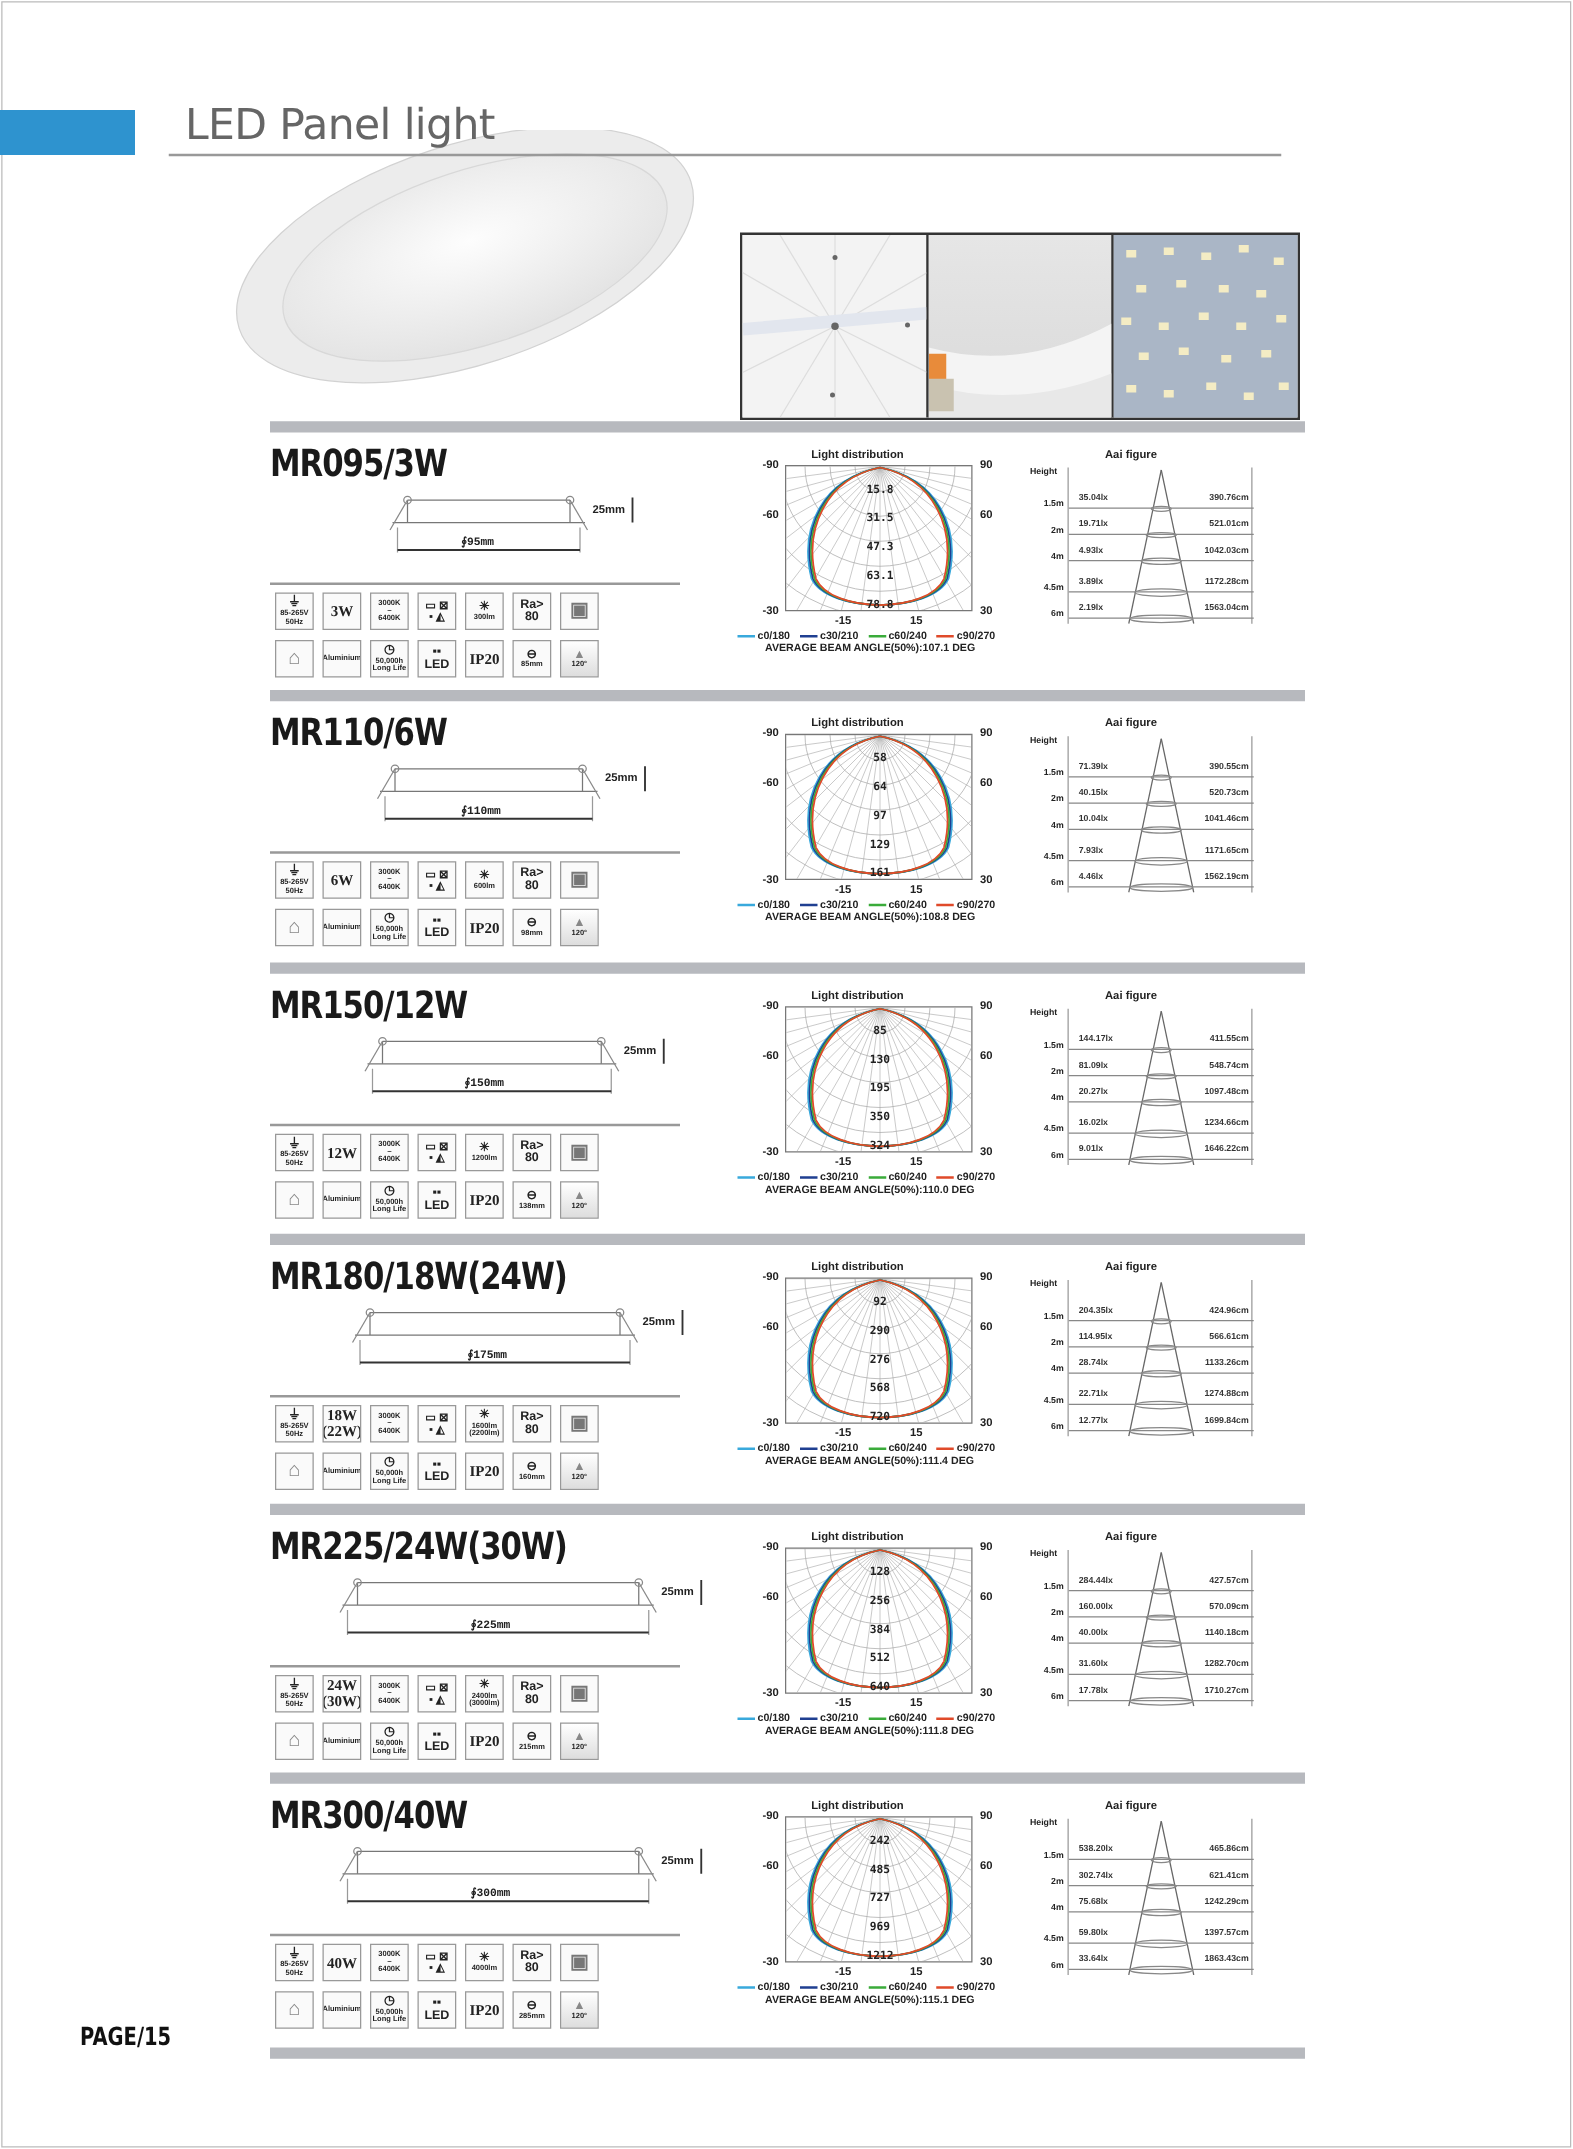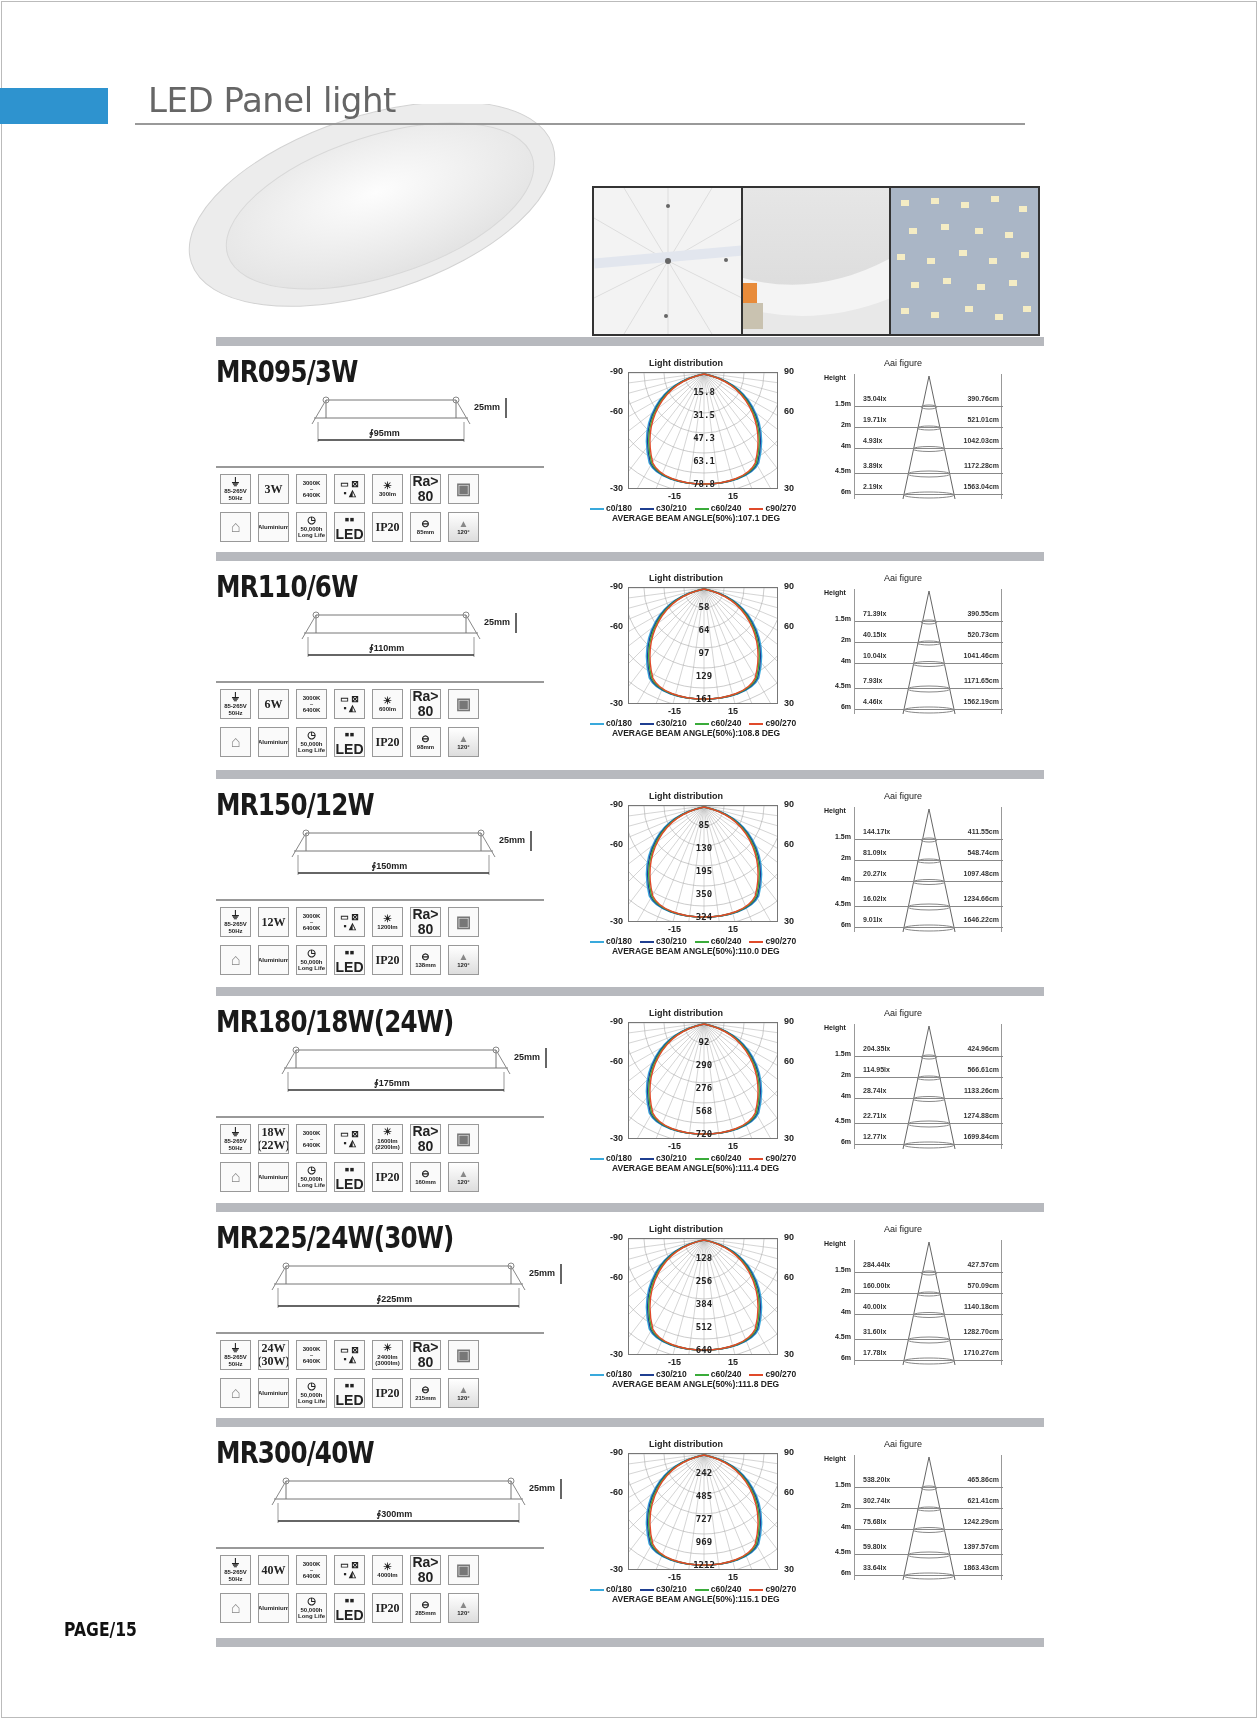--- a/index.html
+++ b/index.html
@@ -15,36 +15,36 @@
   .thumb:last-child { border-right: none; }
   .t1 { background: #f3f3f3; }
   .t2 { background: linear-gradient(#e6e6e6, #d9d9d9); }
   .t3 { background: #aab6c6; }
   .sep { position: absolute; left: 216px; width: 828px; height: 9px; background: #b7b9be; }
   .section { position: absolute; left: 216px; width: 828px; height: 205px; }
   .model { position: absolute; left: 0; top: 0; font-family: "DejaVu Sans", sans-serif; font-weight: bold; font-size: 30px; letter-spacing: -1px; color: #1a1a1a; transform: scaleX(0.82); transform-origin: left; }
   .dims { position: absolute; top: 40px; height: 56px; }
   .dims svg { position: absolute; left: 0; top: 0; overflow: visible; }
   .dim-h { position: absolute; font-size: 9px; font-weight: bold; }
-  .dim-w { position: absolute; font-size: 9px; font-weight: bold; }
+  .dim-w { position: absolute; font-size: 9px; font-weight: bold; font-family: Liberation Mono, monospace; }
   .rule-mid { position: absolute; left: 0; top: 112px; width: 328px; height: 2px; background: #999; }
   .icons { position: absolute; left: 4px; top: 120px; display: grid; grid-template-columns: repeat(7, 31px); grid-auto-rows: 30px; column-gap: 7px; row-gap: 8px; }
   .ic { border: 1.5px solid #999; background: #fafafa; display: flex; flex-direction: column; align-items: center; justify-content: center; font-size: 6px; text-align: center; line-height: 1.05; font-weight: bold; color: #222; overflow: hidden; }
   .ic.big { font-size: 12px; font-family: Liberation Serif, serif; }
-  .ic.med { font-size: 14px; }
+  .ic.med { font-size: 10px; }
   .ld { position: absolute; left: 360px; top: 0; width: 240px; height: 200px; }
   .ld .ldtitle { position: absolute; left: 0; width: 220px; text-align: center; top: 4px; font-size: 9px; font-weight: bold; }
   .ld .plot { position: absolute; left: 52px; top: 18px; width: 150px; height: 117px; border: 1px solid #777; background: #fff; overflow: hidden; }
   .ld .ax { position: absolute; font-size: 9px; font-weight: bold; }
   .ld .val { position: absolute; font-family: "DejaVu Sans Mono", monospace; font-size: 9px; font-weight: bold; left: 0; width: 150px; text-align: center; }
   .legend { position: absolute; left: 14px; top: 149px; display: flex; gap: 8px; font-size: 8.5px; font-weight: bold; white-space: nowrap; }
   .legend span.sw { display: inline-block; width: 14px; height: 2px; vertical-align: middle; margin-right: 2px; }
   .beam { position: absolute; left: 36px; top: 159px; font-size: 8.5px; font-weight: bold; white-space: nowrap; }
   .aai { position: absolute; left: 608px; top: 0; width: 180px; height: 150px; }
-  .aai .atitle { position: absolute; left: 60px; top: 4px; font-size: 9px; font-weight: normal; }
+  .aai .atitle { position: absolute; left: 60px; top: 4px; font-size: 9px; font-weight: bold; }
   .aai .hdr { position: absolute; left: 0; top: 20px; font-size: 7px; font-weight: bold; }
   .aai .grid { position: absolute; left: 30px; top: 20px; width: 148px; height: 125px; border-left: 1px solid #999; border-right: 1px solid #999; }
   .aai .row { position: absolute; left: 0; width: 148px; border-bottom: 1px solid #888; height: 1px; }
   .aai .lbl { position: absolute; left: -30px; width: 26px; text-align: right; font-size: 7px; font-weight: bold; }
   .aai .lx { position: absolute; left: 8px; font-size: 7px; font-weight: bold; color: #333; }
   .aai .cm { position: absolute; right: 4px; font-size: 7px; font-weight: bold; color: #333; }
   .page { position: absolute; left: 64px; top: 1617px; font-family: "DejaVu Sans", sans-serif; font-weight: bold; font-size: 20px; transform: scaleX(0.78); transform-origin: left; color: #111; }
 </style>
 </head>
 <body>

